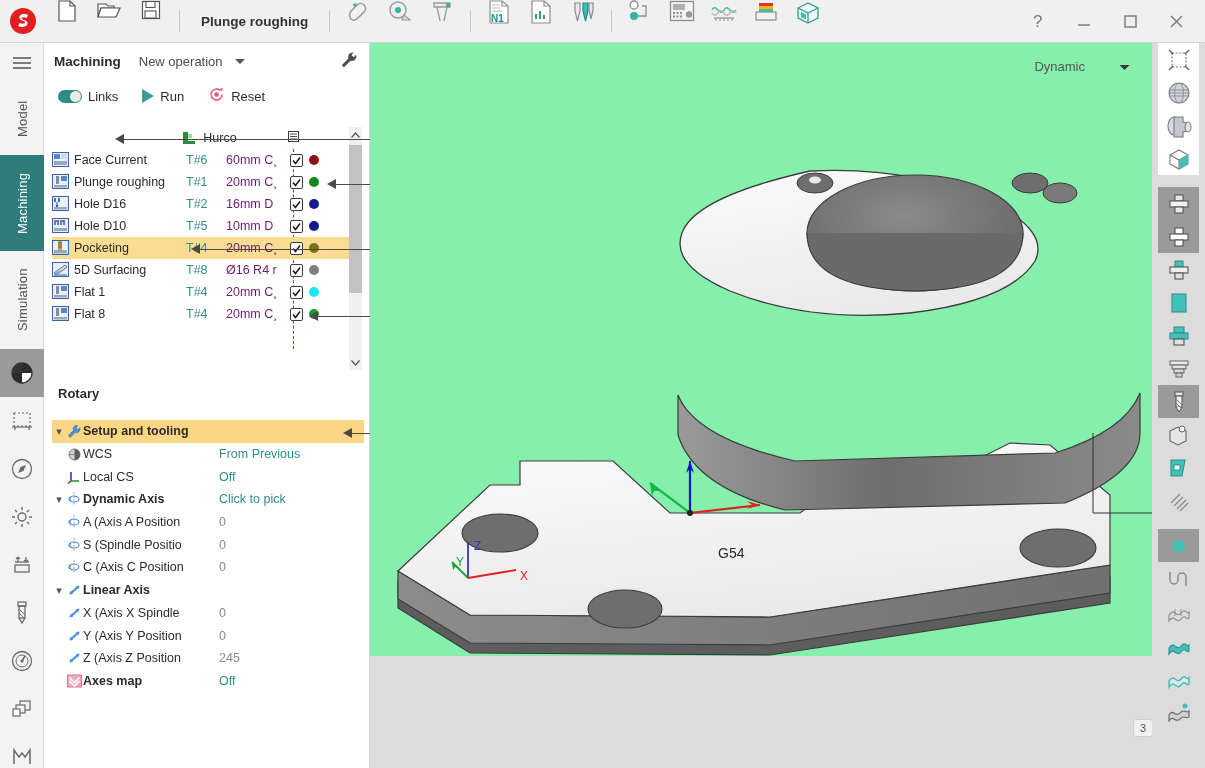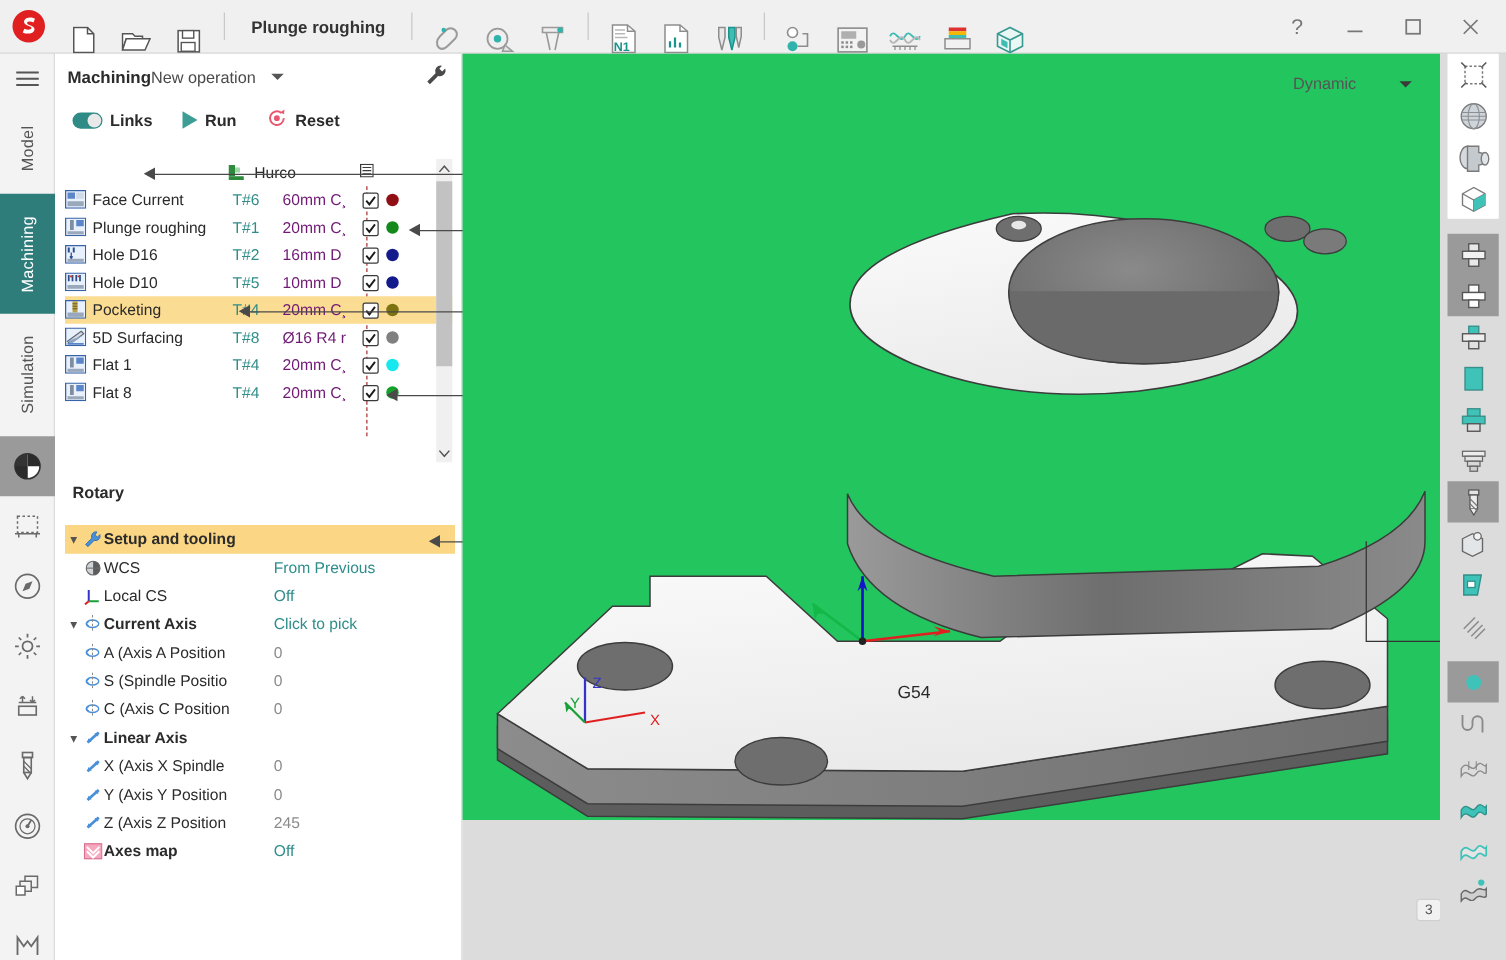--- a/index.html
+++ b/index.html
@@ -14,21 +14,21 @@
 
   
   #titlebar {
     position:absolute; left:0; top:0; width:1205px; height:43px;
     background:#f0f0f0; display:flex; align-items:center;
     border-bottom:1px solid #d4d4d4;
   }
   .logo { width:46px; height:43px; display:flex; align-items:center; justify-content:center; }
   .logo svg { display:block; }
   .tb-icon {
-    width:42px; height:43px; display:flex; align-items:flex-end; justify-content:center;
+    width:42px; height:43px; display:flex; align-items:flex-start; justify-content:center;
     cursor:pointer;
   }
   .tb-sep { width:1px; height:22px; background:#c8c8c8; margin:0 7px; }
   #doc-title {
     font-weight:bold; font-size:13.5px; color:#333; padding:0 14px; white-space:nowrap;
   }
   .win-btns { margin-left:auto; display:flex; align-items:center; padding-right:6px; }
   .win-btn { width:46px; height:43px; display:flex; align-items:center; justify-content:center; cursor:pointer; }
 
   
@@ -51,28 +51,28 @@
   }
   .rail-icon.active { background:#9a9a9a; }
 
   
   #panel {
     position:absolute; left:44px; top:43px; width:326px; height:725px;
     background:#ffffff; border-right:1px solid #d8d8d8;
   }
   #panel-head { height:36px; display:flex; align-items:center; padding:0 10px; }
   #panel-head .ttl { font-weight:bold; font-size:13.5px; color:#2b2b2b; }
-  #panel-head .newop { color:#4a4a4a; font-size:13px; }
+  #panel-head .newop { color:#4a4a4a; font-size:13px; margin-left:18px; }
   .caret-dn {
     width:0;height:0;border-left:5px solid transparent;border-right:5px solid transparent;
     border-top:5px solid #555; margin-left:12px;
   }
   #wrench { margin-left:auto; cursor:pointer; }
   #panel-actions { height:34px; display:flex; align-items:center; padding:0 14px; gap:6px; }
-  .act { display:flex; align-items:center; gap:6px; cursor:pointer; font-weight:bold; font-size:13px; color:#2b2b2b; margin-right:18px;}
+  .act { display:flex; align-items:center; gap:6px; cursor:pointer; font-weight:normal; font-size:13px; color:#2b2b2b; margin-right:18px;}
   .toggle-on {
     width:24px;height:13px;border-radius:7px;background:#2e8b86;position:relative;
   }
   .toggle-on::after{content:"";position:absolute;right:1px;top:1px;width:11px;height:11px;border-radius:50%;background:#e9e9e9;}
   .play-tri { width:0;height:0;border-top:7px solid transparent;border-bottom:7px solid transparent;border-left:12px solid #3e9e96; }
 
   
   #tree-wrap {
     position:absolute; left:8px; top:84px; width:310px; height:243px;
     background:#fff; overflow:hidden;
@@ -112,21 +112,21 @@
 
   
   .anno { position:absolute; font-size:13.5px; color:#555; white-space:nowrap; }
   .anno-line { position:absolute; height:1px; background:#4a4a4a; }
   .anno-head { position:absolute; width:0;height:0;
     border-top:5px solid transparent;border-bottom:5px solid transparent;border-right:9px solid #4a4a4a; }
 
   
   #viewport {
     position:absolute; left:370px; top:43px; width:782px; height:613px;
-    background:#22c55e; overflow:hidden;text-align:right;
+    background:#86efac; overflow:hidden;text-align:right;
   }
   #view-mode { position:absolute; right:22px; top:16px; display:flex; align-items:center; cursor:pointer; }
   #view-mode .lbl { font-size:13px; color:#555; }
   #status-bar { position:absolute; left:0; bottom:0; width:782px; height:36px; display:flex; align-items:center; }
   #cs-ico { margin-left:238px; }
   #cs-name { font-size:13px; color:#444; margin-left:12px; }
   #zoomval { font-size:13px; color:#444; margin-left:72px; }
   .zbar { width:11px;height:22px;border:1.5px solid #3ab3ac;border-radius:2px;margin-left:10px; }
 
   
@@ -611,21 +611,21 @@
       </div>
       <div class="srow">
         <span class="chev ">▾</span>
         <span class="s-ico">
           <svg width="15" height="14" viewBox="0 0 15 14">
             <ellipse cx="7" cy="7" rx="5" ry="3" fill="none" stroke="#4a90d9" stroke-width="1.1"></ellipse>
             <path d="M7 0v14" stroke="#888" stroke-width="0.8" stroke-dasharray="2 1.5"></path>
             <path d="M2 7l2-2M2 7l2 2" fill="none" stroke="#4a90d9" stroke-width="1.1"></path>
           </svg>
         </span>
-        <span class="s-label bold">Current Axis</span>
+        <span class="s-label bold">Dynamic Axis</span>
         <span class="s-val">Click to pick</span>
       </div>
       <div class="srow">
         <span class="chev ind1"></span>
         <span class="s-ico">
           <svg width="15" height="14" viewBox="0 0 15 14">
             <ellipse cx="7" cy="7" rx="5" ry="3" fill="none" stroke="#4a90d9" stroke-width="1.1"></ellipse>
             <path d="M7 0v14" stroke="#888" stroke-width="0.8" stroke-dasharray="2 1.5"></path>
             <path d="M2 7l2-2M2 7l2 2" fill="none" stroke="#4a90d9" stroke-width="1.1"></path>
           </svg>

